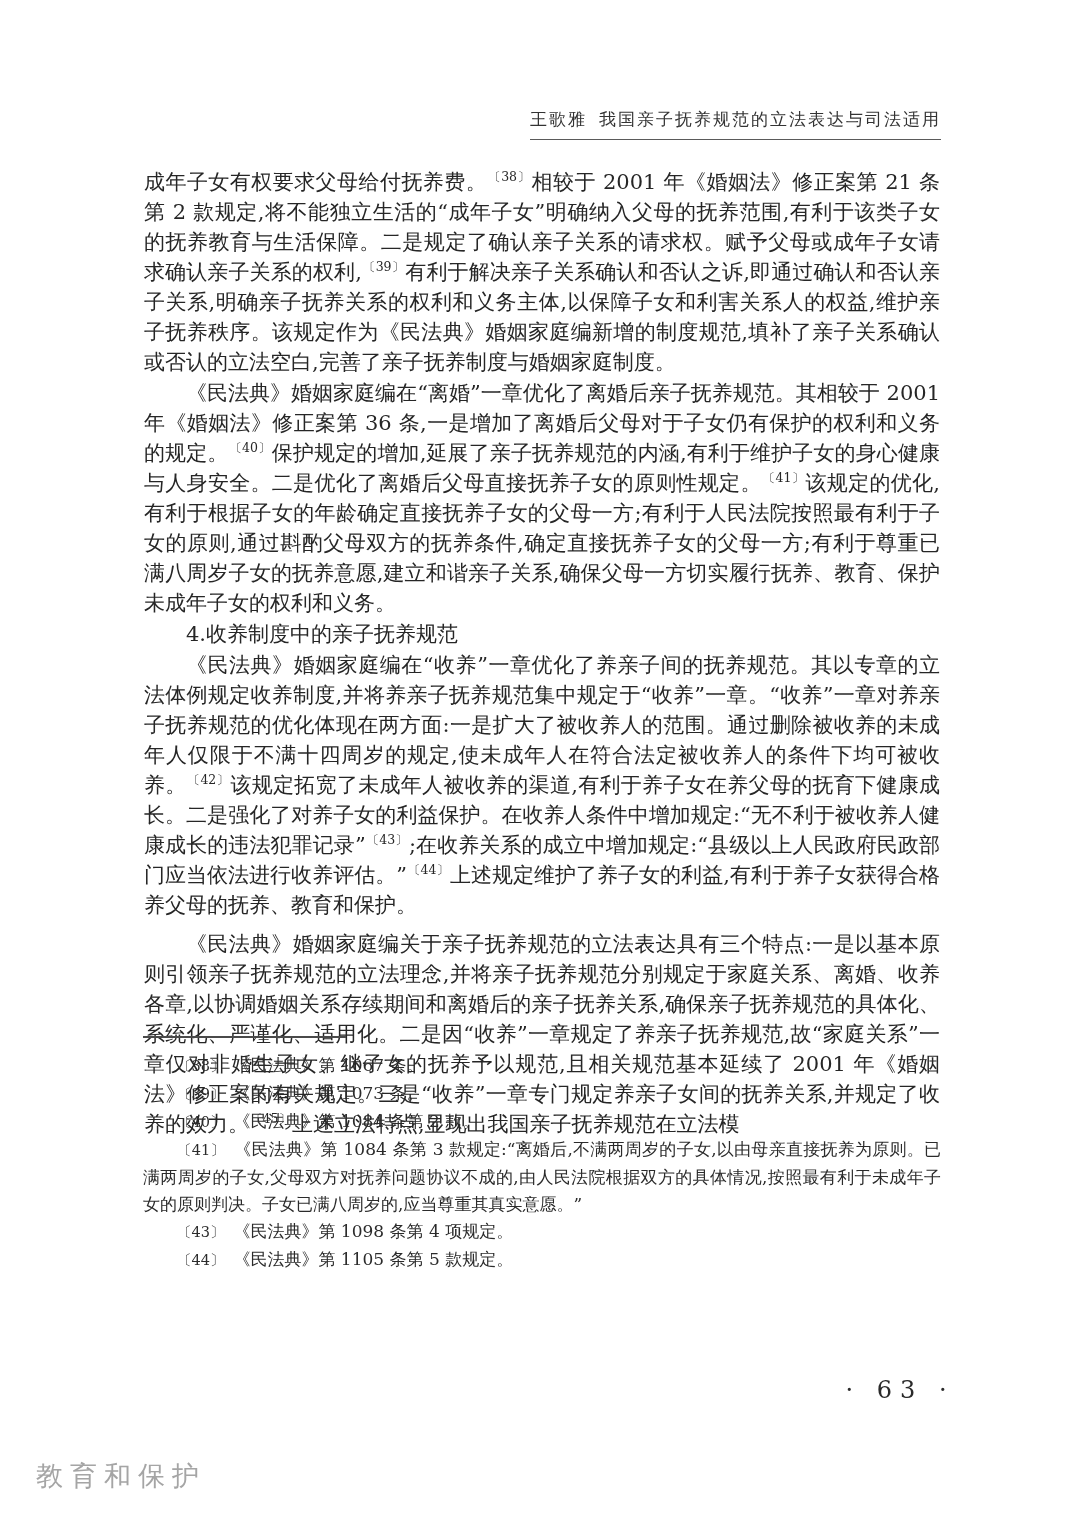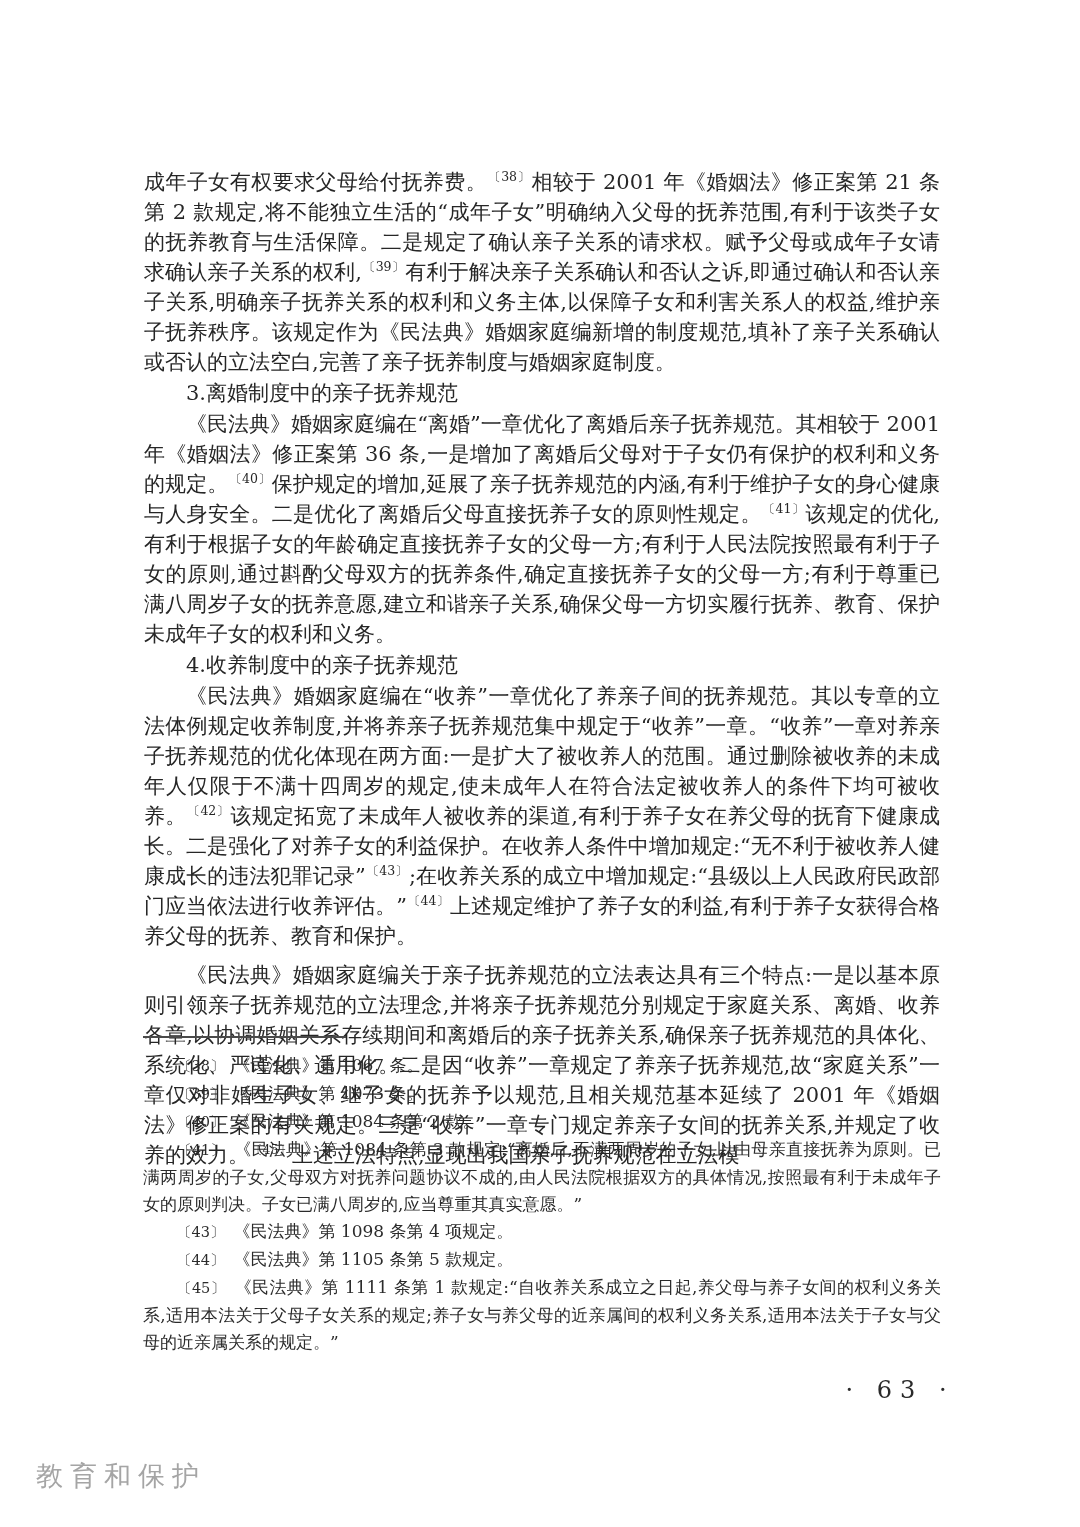--- a/index.html
+++ b/index.html
@@ -90,40 +90,41 @@
     font-size:22px;
     letter-spacing:3px;
     color:#9c9c9c;
   }
 </style>
 </head>
 <body>
 
 <div class="page">
 
+  <div class="running-header">
+    <span class="author">王歌雅</span><span>我国亲子抚养规范的立法表达与司法适用</span>
+  </div>
 
   <div class="article">
       <p>成年子女有权要求父母给付抚养费。<sup class="fnref">〔38〕</sup>相较于 2001 年《婚姻法》修正案第 21 条第 2 款规定,将不能独立生活的“成年子女”明确纳入父母的抚养范围,有利于该类子女的抚养教育与生活保障。二是规定了确认亲子关系的请求权。赋予父母或成年子女请求确认亲子关系的权利,<sup class="fnref">〔39〕</sup>有利于解决亲子关系确认和否认之诉,即通过确认和否认亲子关系,明确亲子抚养关系的权利和义务主体,以保障子女和利害关系人的权益,维护亲子抚养秩序。该规定作为《民法典》婚姻家庭编新增的制度规范,填补了亲子关系确认或否认的立法空白,完善了亲子抚养制度与婚姻家庭制度。</p>
-      <p class="indent">3.离婚制度中的亲子抚养规范</p>
       <p class="indent">《民法典》婚姻家庭编在“离婚”一章优化了离婚后亲子抚养规范。其相较于 2001 年《婚姻法》修正案第 36 条,一是增加了离婚后父母对于子女仍有保护的权利和义务的规定。<sup class="fnref">〔40〕</sup>保护规定的增加,延展了亲子抚养规范的内涵,有利于维护子女的身心健康与人身安全。二是优化了离婚后父母直接抚养子女的原则性规定。<sup class="fnref">〔41〕</sup>该规定的优化,有利于根据子女的年龄确定直接抚养子女的父母一方;有利于人民法院按照最有利于子女的原则,通过斟酌父母双方的抚养条件,确定直接抚养子女的父母一方;有利于尊重已满八周岁子女的抚养意愿,建立和谐亲子关系,确保父母一方切实履行抚养、教育、保护未成年子女的权利和义务。</p>
       <p class="indent">4.收养制度中的亲子抚养规范</p>
       <p class="indent">《民法典》婚姻家庭编在“收养”一章优化了养亲子间的抚养规范。其以专章的立法体例规定收养制度,并将养亲子抚养规范集中规定于“收养”一章。“收养”一章对养亲子抚养规范的优化体现在两方面:一是扩大了被收养人的范围。通过删除被收养的未成年人仅限于不满十四周岁的规定,使未成年人在符合法定被收养人的条件下均可被收养。<sup class="fnref">〔42〕</sup>该规定拓宽了未成年人被收养的渠道,有利于养子女在养父母的抚育下健康成长。二是强化了对养子女的利益保护。在收养人条件中增加规定:“无不利于被收养人健康成长的违法犯罪记录”<sup class="fnref">〔43〕</sup>;在收养关系的成立中增加规定:“县级以上人民政府民政部门应当依法进行收养评估。”<sup class="fnref">〔44〕</sup>上述规定维护了养子女的利益,有利于养子女获得合格养父母的抚养、教育和保护。</p>
       <p class="indent space-before">《民法典》婚姻家庭编关于亲子抚养规范的立法表达具有三个特点:一是以基本原则引领亲子抚养规范的立法理念,并将亲子抚养规范分别规定于家庭关系、离婚、收养各章,以协调婚姻关系存续期间和离婚后的亲子抚养关系,确保亲子抚养规范的具体化、系统化、严谨化、适用化。二是因“收养”一章规定了养亲子抚养规范,故“家庭关系”一章仅对非婚生子女、继子女的抚养予以规范,且相关规范基本延续了 2001 年《婚姻法》修正案的有关规定。三是“收养”一章专门规定养亲子女间的抚养关系,并规定了收养的效力。<sup class="fnref">〔45〕</sup>上述立法特点,显现出我国亲子抚养规范在立法模</p>
     </div>
 
   <div class="footnotes">
     <div class="fn-separator"></div>
     <div>
         <p><span class="fn-marker">〔38〕</span>《民法典》第 1067 条。</p>
         <p><span class="fn-marker">〔39〕</span>《民法典》第 1073 条。</p>
         <p><span class="fn-marker">〔40〕</span>《民法典》第 1084 条第 2 款。</p>
         <p><span class="fn-marker">〔41〕</span>《民法典》第 1084 条第 3 款规定:“离婚后,不满两周岁的子女,以由母亲直接抚养为原则。已满两周岁的子女,父母双方对抚养问题协议不成的,由人民法院根据双方的具体情况,按照最有利于未成年子女的原则判决。子女已满八周岁的,应当尊重其真实意愿。”</p>
         <p><span class="fn-marker">〔43〕</span>《民法典》第 1098 条第 4 项规定。</p>
         <p><span class="fn-marker">〔44〕</span>《民法典》第 1105 条第 5 款规定。</p>
-        <p><span class="fn-marker">〔45〕</span>《民法典》第 1111 条第 1 款规定:“自收养关系成立之日起,养父母与养子女间的权利义务关系,适用本法关于父母子女关系的规定;养子女与养父母的近亲属间的权利义务关系,适用本法关于子女与父母的近亲属关系的规定。”</p>
       </div>
   </div>
 
   <div class="page-number">· 63 ·</div>
 
   <div class="watermark">
     <span class="wm-brand">教育和保护</span>
   </div>
 
 </div>

